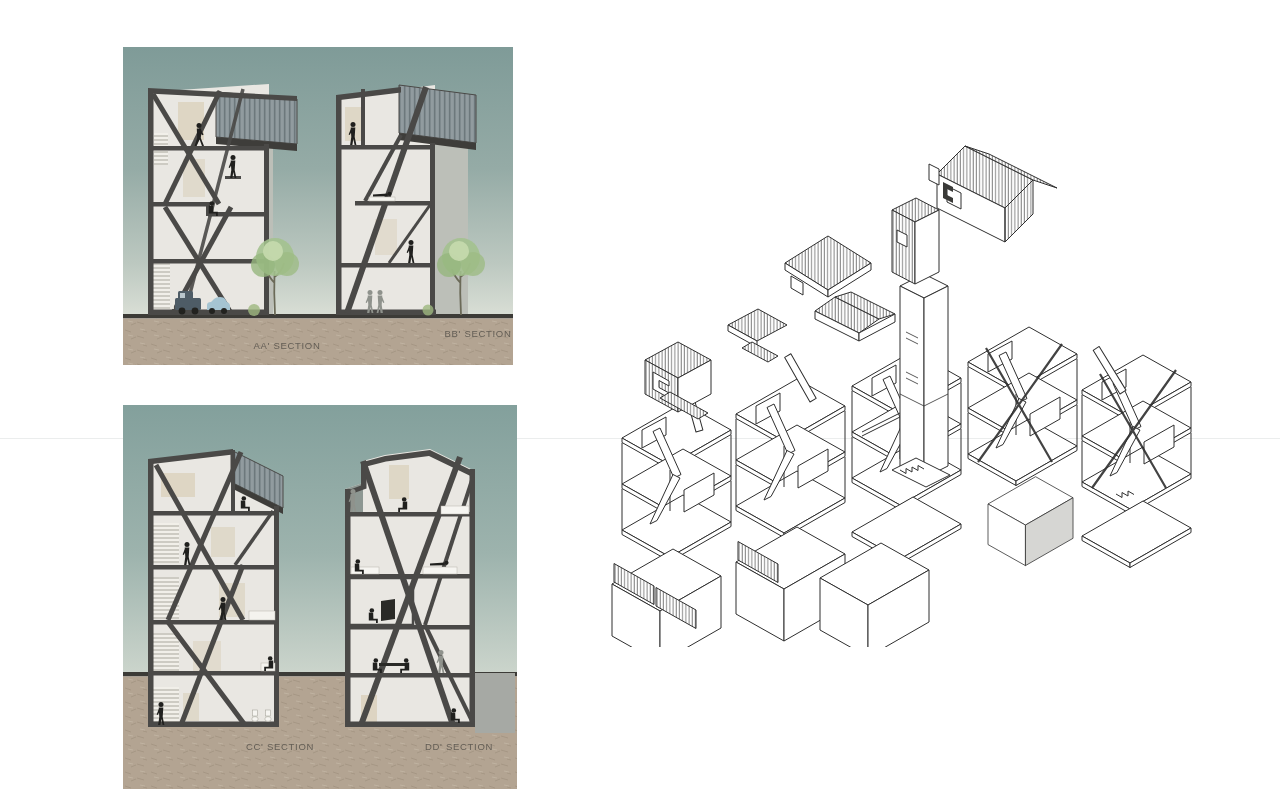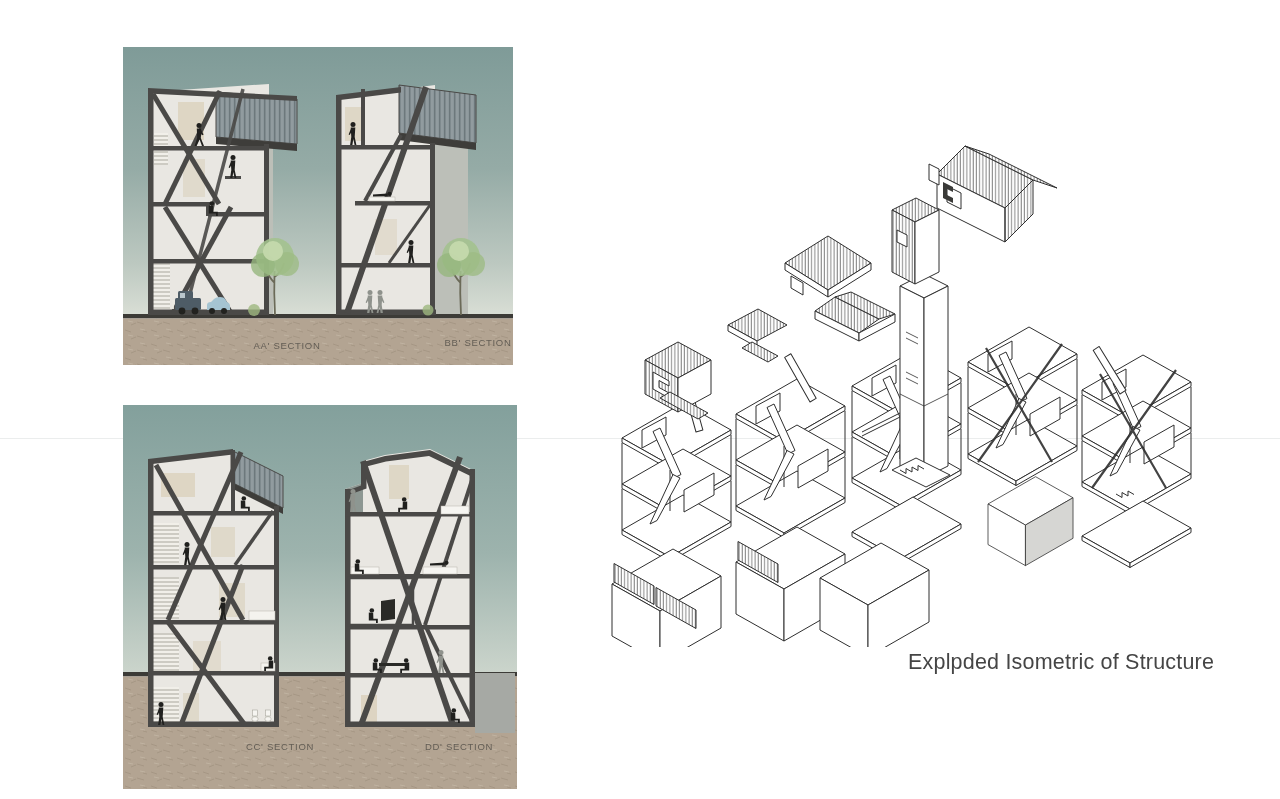--- a/index.html
+++ b/index.html
@@ -209,21 +209,21 @@
           <use href="#p-stand" x="247" y="266"></use>
           <g transform="translate(257,266) scale(-1,1)">
               <use href="#p-stand"></use>
             </g>
         </g>
         <circle cx="305" cy="263" r="5.5" fill="#9db87f" opacity="0.8"></circle>
         <use href="#tree-sym" x="338" y="268"></use>
       </g>
     </svg>
     <div class="section-label" style="left:164px;top:293px">AA' SECTION</div>
-    <div class="section-label" style="left:355px;top:290px">BB' SECTION</div>
+    <div class="section-label" style="left:355px;top:281px">BB' SECTION</div>
   </section>
 
   <section class="panel" id="panel-cd">
     <svg viewBox="0 0 394 384" width="394" height="384">
       <rect x="0" y="0" width="394" height="270" fill="url(#sky2)"></rect>
       <rect x="0" y="267" width="394" height="4.5" fill="#3c3b37"></rect>
       <g>
         <rect x="0" y="271.5" width="394" height="112.5" fill="#b3a492"></rect>
         <rect x="0" y="271.5" width="394" height="112.5" fill="url(#gtex)"></rect>
       </g>
@@ -433,15 +433,14 @@
           <path d="M0,36 L68,70 L68,104 L0,70 Z"></path>
           <path d="M68,70 L96,42 L96,76 L68,104 Z" fill="url(#hatchV)"></path>
           <path d="M10,48 l14,7 v16 l-14,-7 Z" fill="#ffffff"></path>
           <path d="M6,44 l10,5 v5 l-6,-3 v6 l6,3 v5 l-10,-5 Z" fill="#3a3a38" stroke="none"></path>
           <path d="M-8,26 l10,5 v16 l-10,-5 Z" fill="#ffffff"></path>
         </g>
       </g>
     </svg>
   </figure>
 
-  <div class="iso-caption">Explpded Isometric of Structure</div>
 
 </div>
 
 </body></html>

